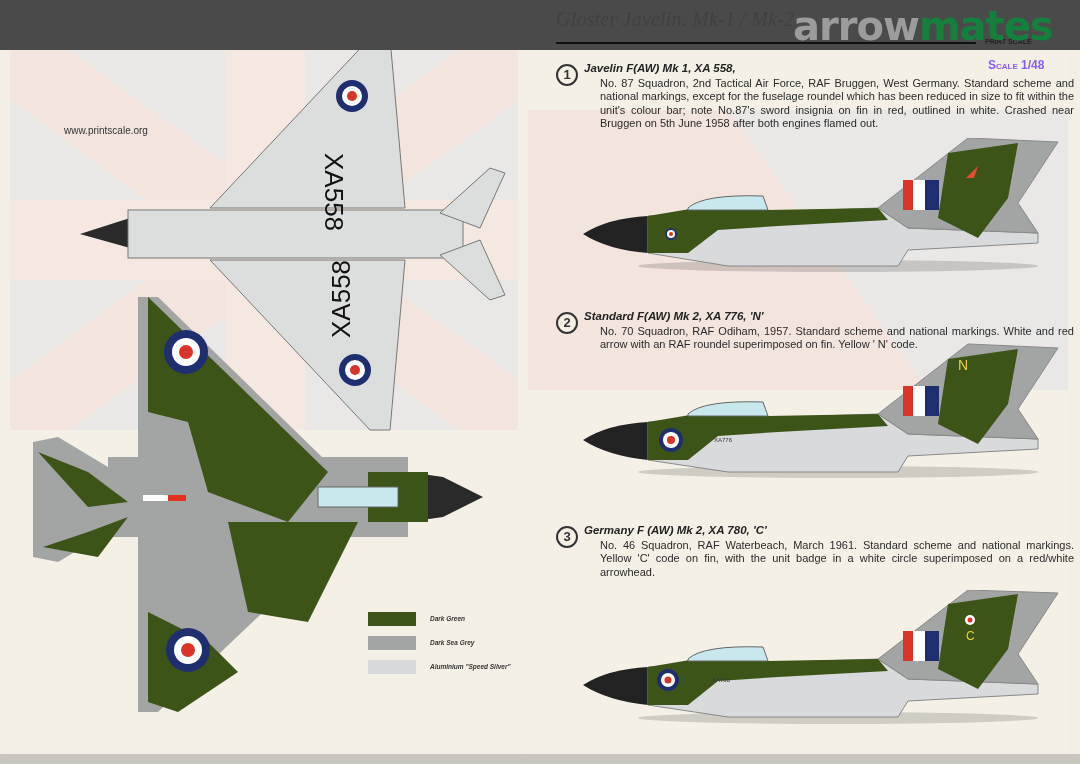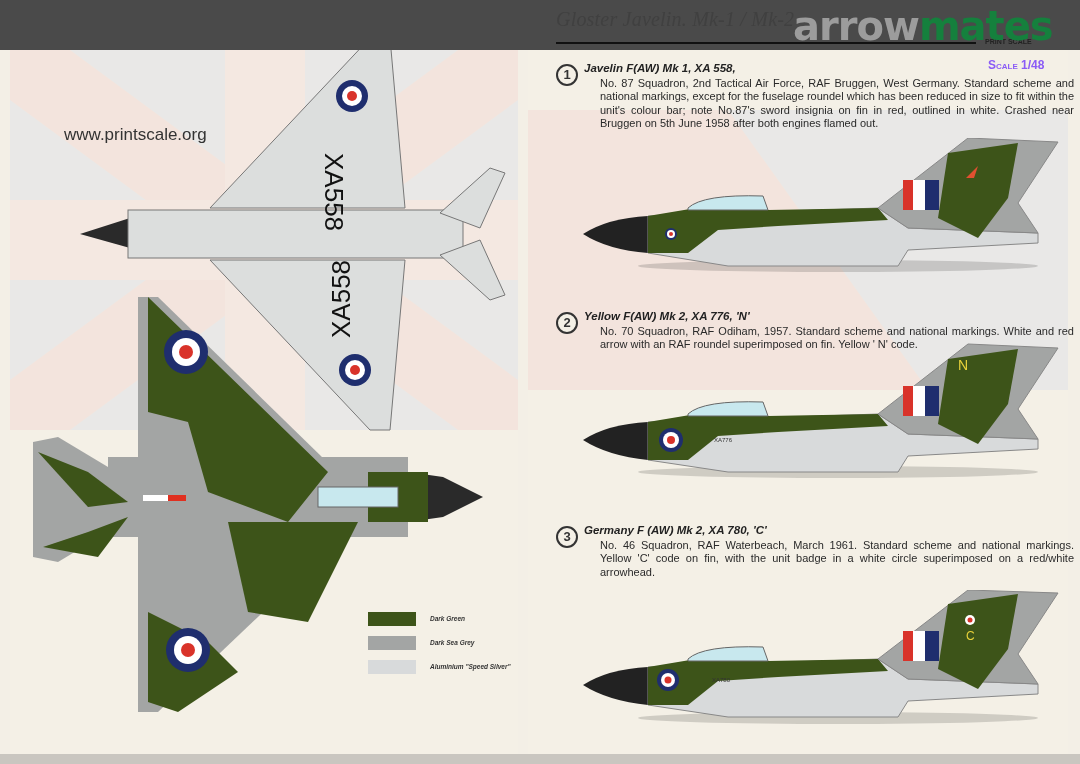--- a/index.html
+++ b/index.html
@@ -10,21 +10,21 @@
   .page.right{left:528px;width:540px;}
   .flag{position:absolute;left:0;top:0;width:100%;height:100%;opacity:.28;}
   .footer{position:absolute;left:0;top:754px;width:1080px;height:10px;background:#c9c6c0;}
   .title{position:absolute;left:556px;top:8px;font-family:"Liberation Serif",serif;font-style:italic;font-size:20px;color:#404040;z-index:6;white-space:nowrap;letter-spacing:.2px;}
   .title-rule{position:absolute;left:556px;top:42px;width:420px;height:2px;background:#111;z-index:6;}
   .logo{position:absolute;left:793px;top:6px;font-family:"DejaVu Sans",sans-serif;font-weight:bold;font-size:40px;z-index:7;letter-spacing:-1px;line-height:40px;}
   .logo .a{color:#9c9c9c;}
   .logo .b{color:#15803d;}
   .brand{position:absolute;left:985px;top:38px;font-size:7px;color:#222;z-index:6;font-weight:bold;}
   .scale{position:absolute;left:988px;top:58px;font-size:12px;color:#8b5cf6;font-weight:bold;font-variant:small-caps;z-index:6;}
-  .url{position:absolute;left:64px;top:125px;font-size:17px;color:#333;z-index:3;}
+  .url{position:absolute;left:64px;top:125px;font-size:10px;color:#333;z-index:3;}
   .entry{position:absolute;left:556px;width:504px;z-index:3;}
   .num{position:absolute;left:0;top:0;width:18px;height:18px;border:2px solid #333;border-radius:50%;font-size:13px;font-weight:bold;color:#333;text-align:center;line-height:18px;background:#f4f0e6;}
   .etitle{position:absolute;left:28px;top:-2px;font-size:11.5px;font-style:italic;font-weight:bold;color:#222;}
   .ebody{position:absolute;left:44px;top:13px;width:474px;font-size:11px;line-height:13.4px;color:#2a2a2a;text-align:justify;}
   .legend{position:absolute;left:368px;z-index:3;}
   .swatch{position:absolute;left:0;width:48px;height:14px;}
   .lab{position:absolute;left:62px;font-size:6.5px;font-style:italic;font-weight:bold;color:#333;white-space:nowrap;}
   svg{position:absolute;}
 </style>
 </head>
@@ -106,21 +106,21 @@
   </svg>
 </div>
 
 <div class="entry" style="top:64px;">
   <div class="num">1</div>
   <div class="etitle">Javelin F(AW) Mk 1, XA 558,</div>
   <div class="ebody">No. 87 Squadron, 2nd Tactical Air Force, RAF Bruggen, West Germany. Standard scheme and national markings, except for the fuselage roundel which has been reduced in size to fit within the unit's colour bar; note No.87's sword insignia on fin in red, outlined in white. Crashed near Bruggen on 5th June 1958 after both engines flamed out.</div>
 </div>
 <div class="entry" style="top:312px;">
   <div class="num">2</div>
-  <div class="etitle">Yellow F(AW) Mk 2, XA 776, 'N'</div>
+  <div class="etitle">Standard F(AW) Mk 2, XA 776, 'N'</div>
   <div class="ebody">No. 70 Squadron, RAF Odiham, 1957. Standard scheme and national markings. White and red arrow with an RAF roundel superimposed on fin. Yellow ' N' code.</div>
 </div>
 <div class="entry" style="top:526px;">
   <div class="num">3</div>
   <div class="etitle">Germany F (AW) Mk 2, XA 780, 'C'</div>
   <div class="ebody">No. 46 Squadron, RAF Waterbeach, March 1961. Standard scheme and national markings. Yellow 'C' code on fin, with the unit badge in a white circle superimposed on a red/white arrowhead.</div>
 </div>
 
 <svg style="left:578px;top:138px;" width="485" height="140" viewBox="0 0 485 140">
   <ellipse cx="260" cy="128" rx="200" ry="6" fill="#000" opacity=".15"></ellipse>

